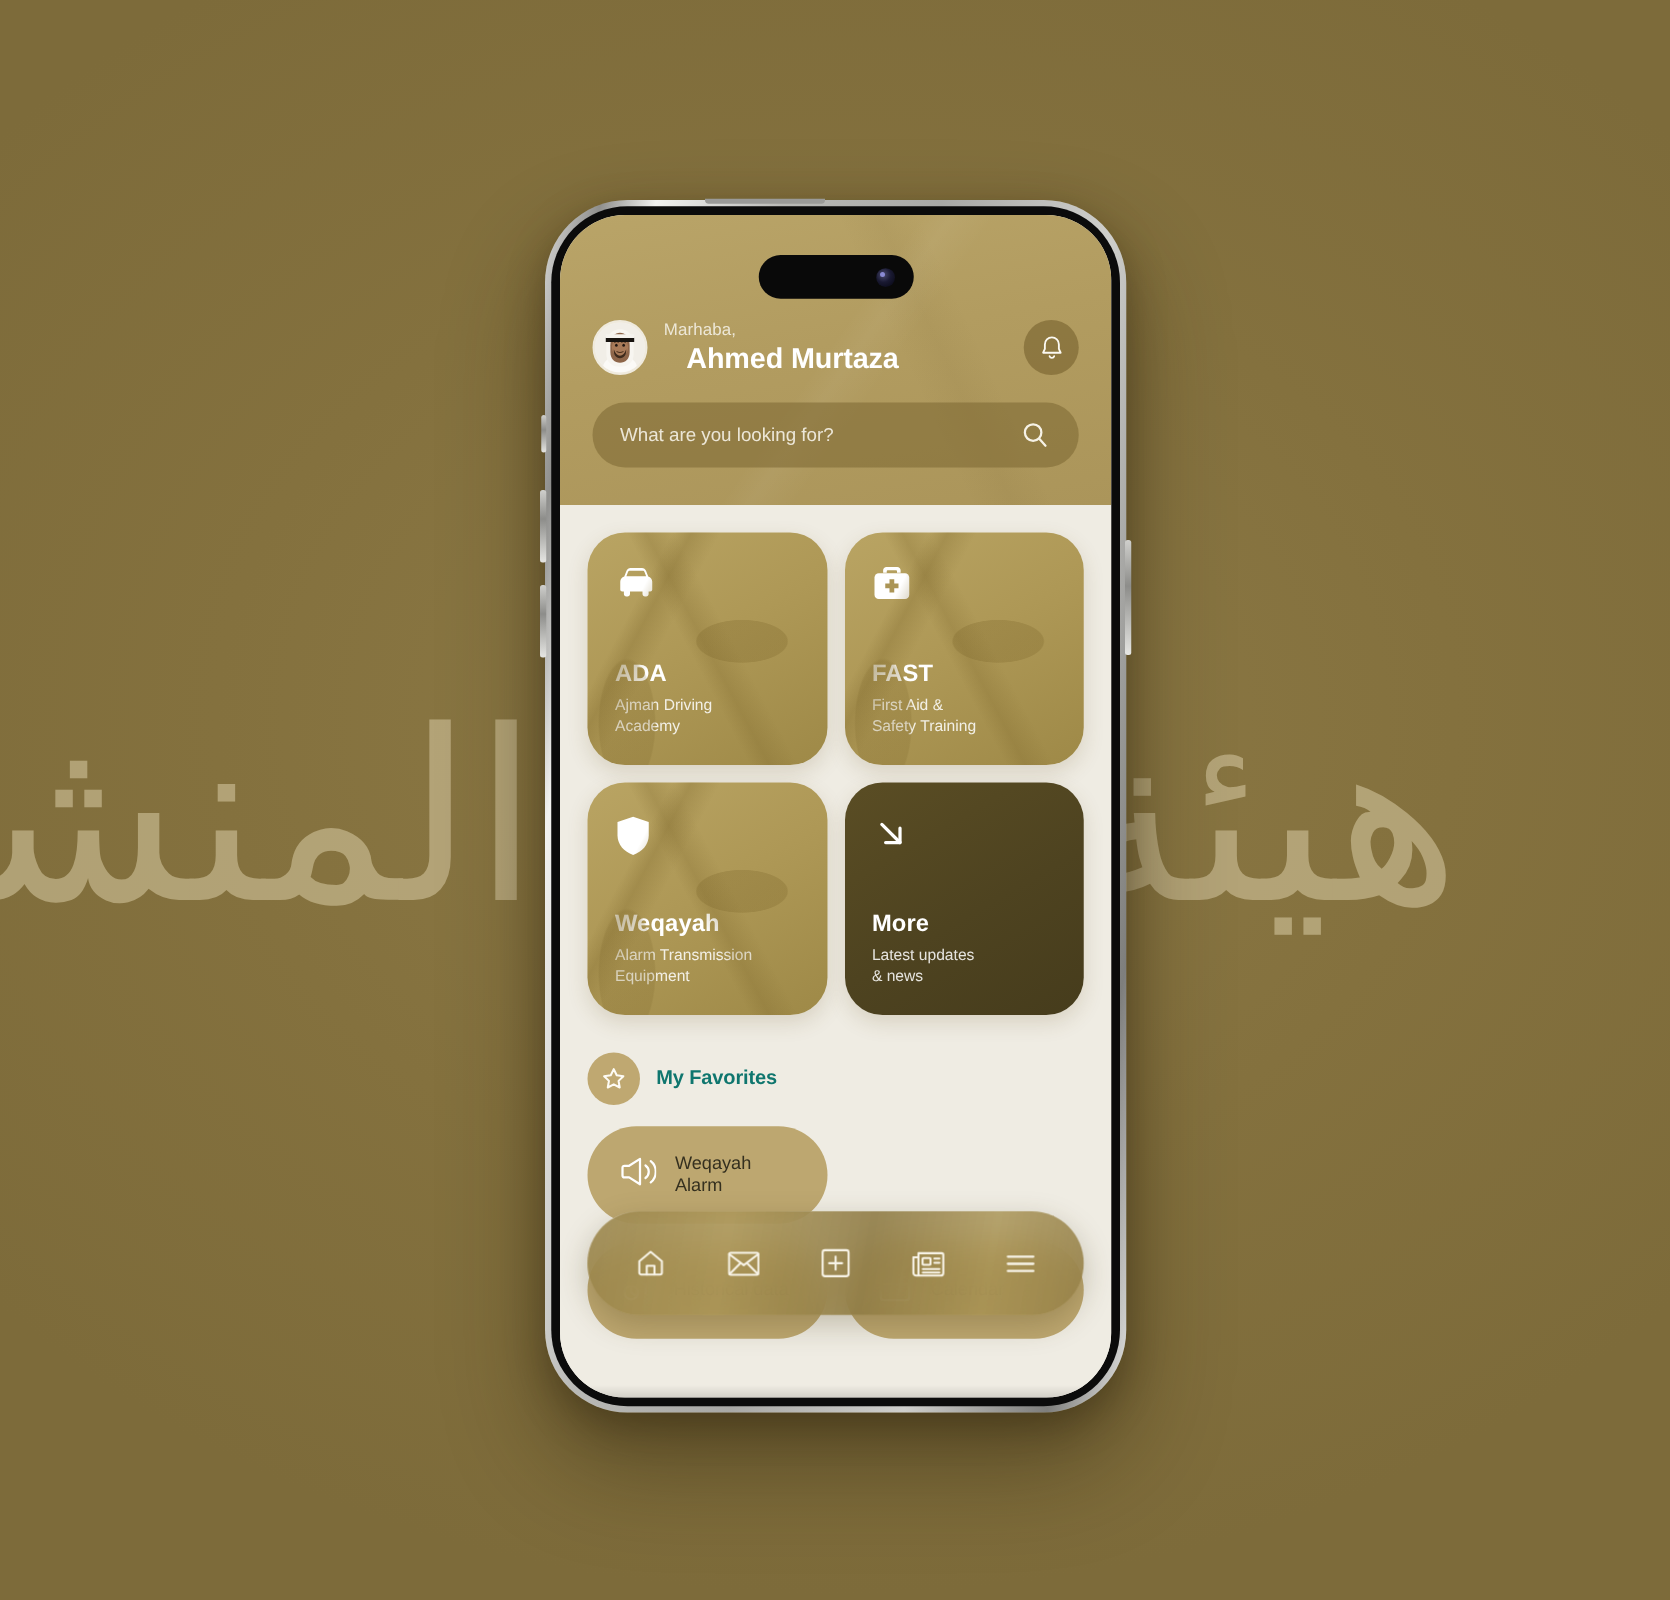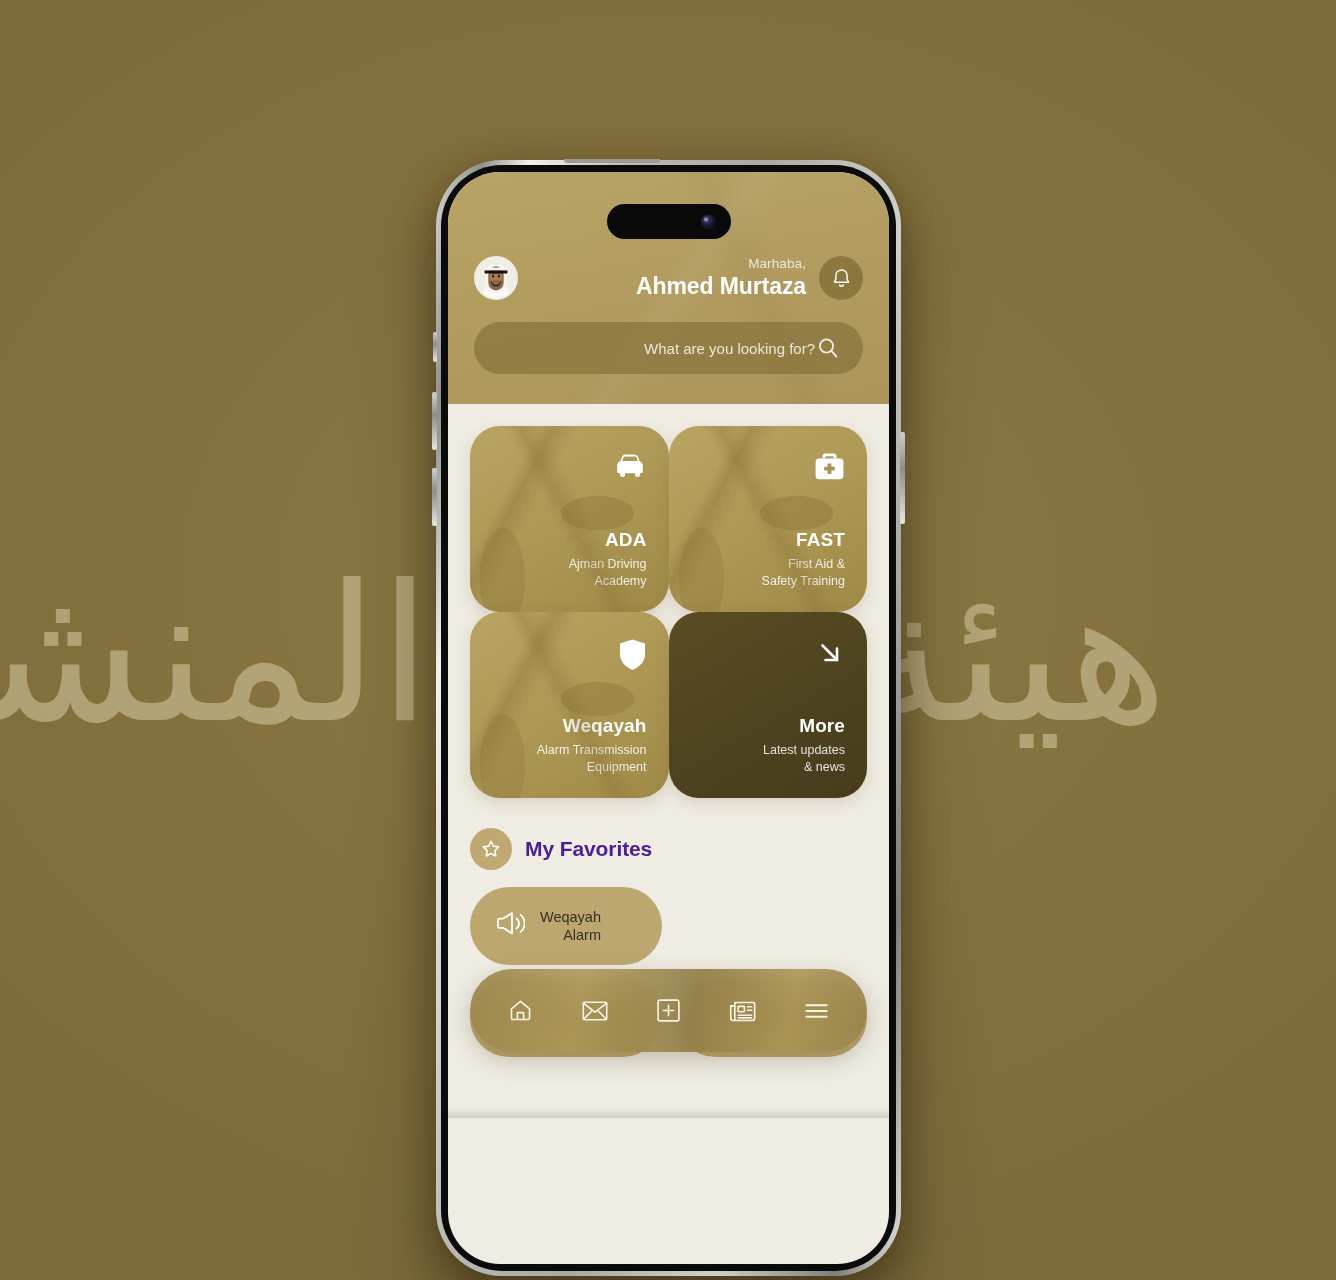--- a/index.html
+++ b/index.html
@@ -42,22 +42,21 @@
     filter: blur(0.4px);
     user-select: none;
   }
 
   
   .phone-wrap {
     position: absolute;
     left: 436px;
     top: 160px;
     width: 465px;
-    height: 1116px;
-    text-align: right;
+    height: 970px;
   }
 
   .phone-frame {
     position: absolute;
     inset: 0;
     border-radius: 66px;
     background: linear-gradient(100deg, #d9d9d7 0%, #8f8f8d 7%, #f2f2f0 14%,
                  #b9b9b6 30%, #a9a9a6 50%, #cfcfcc 72%, #7e7e7c 90%, #e2e2e0 100%);
     box-shadow:
       0 40px 80px rgba(40,30,10,0.45),
@@ -215,20 +214,21 @@
     position: relative;
     height: 714px;
     background: #efece3;
     padding: 22px 22px 0 22px;
   }
 
   
   .card-grid {
     display: grid;
     grid-template-columns: 1fr 1fr;
+    gap: 14px;
   }
 
   .svc-card {
     position: relative;
     height: 186px;
     border-radius: 30px;
     padding: 26px 22px 22px 22px;
     overflow: hidden;
     display: flex;
     flex-direction: column;
@@ -277,23 +277,23 @@
   .fav-star {
     width: 42px; height: 42px;
     border-radius: 50%;
     background: #bfa871;
     display: flex;
     align-items: center;
     justify-content: center;
     flex: none;
   }
   .fav-title {
-    font-size: 21px;
+    font-size: 16px;
     font-weight: 600;
-    color: #4c1d95;
+    color: #0f766e;
     letter-spacing: -.1px;
   }
 
   .fav-grid {
     display: grid;
     grid-template-columns: 1fr 1fr;
     gap: 14px;
     margin-top: 17px;
   }
   .fav-pill {

